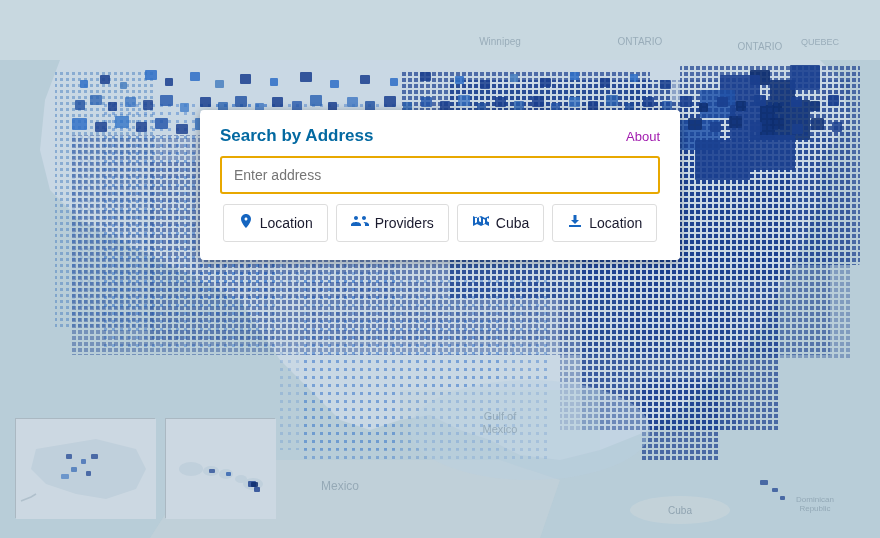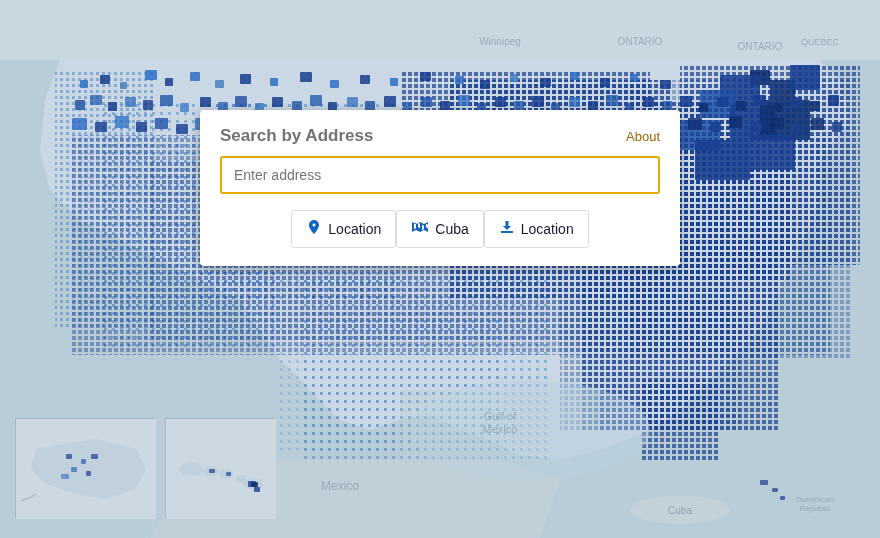--- a/index.html
+++ b/index.html
@@ -47,43 +47,44 @@
     #search-header {
       display: flex;
       justify-content: space-between;
       align-items: center;
       margin-bottom: 10px;
     }
 
     #search-title {
       font-size: 17px;
       font-weight: 600;
-      color: #737373;
+      color: #0369a1;
     }
 
     #about-link {
       font-size: 13px;
-      color: #a16207;
+      color: #a21caf;
       cursor: pointer;
       text-decoration: none;
     }
 
     #address-input {
       width: 100%;
       padding: 9px 12px;
       border: 2px solid #e8a800;
       border-radius: 3px;
       font-size: 14px;
       color: #888;
       outline: none;
-      margin-bottom: 16px;
+      margin-bottom: 10px;
     }
 
     #button-row {
       display: flex;
+      gap: 8px;
       justify-content: center;
     }
 
     .nav-btn {
       display: flex;
       align-items: center;
       gap: 6px;
       padding: 8px 14px;
       border: 1px solid #ddd;
       border-radius: 3px;
@@ -341,20 +342,28 @@
         <span class="btn-icon">
           <svg width="16" height="16" viewBox="0 0 16 16" fill="none" xmlns="http://www.w3.org/2000/svg">
             <path d="M8 1C5.24 1 3 3.24 3 6c0 4 5 9 5 9s5-5 5-9c0-2.76-2.24-5-5-5zm0 6.5c-.83 0-1.5-.67-1.5-1.5s.67-1.5 1.5-1.5 1.5.67 1.5 1.5-.67 1.5-1.5 1.5z" fill="#1565c0"></path>
           </svg>
         </span>
         <span>Location</span>
       </button>
       <button class="nav-btn">
         <span class="btn-icon">
           <svg width="18" height="14" viewBox="0 0 18 14" fill="none" xmlns="http://www.w3.org/2000/svg">
+            <path d="M13 6c1.1 0 1.99-.9 1.99-2S14.1 2 13 2c-1.1 0-2 .9-2 2s.9 2 2 2zm-8 0c1.1 0 1.99-.9 1.99-2S6.1 2 5 2C3.9 2 3 2.9 3 4s.9 2 2 2zm0 2c-1.67 0-5 .83-5 2.5V12h10v-1.5C10 8.83 6.67 8 5 8zm8 0c-.21 0-.44.01-.68.03C13.3 8.7 14 9.42 14 10.5V12h4v-1.5C18 8.83 14.67 8 13 8z" fill="#1565c0"></path>
+          </svg>
+        </span>
+        <span>Providers</span>
+      </button>
+      <button class="nav-btn">
+        <span class="btn-icon">
+          <svg width="18" height="14" viewBox="0 0 18 14" fill="none" xmlns="http://www.w3.org/2000/svg">
             <path d="M1 2v10l4-2 4 2 4-2 4 2V2l-4 2-4-2-4 2-4-2zm4 6.18l-2 1V3.82l2-1v5.36zm4 0l-2-1V2.82l2 1v4.36zm4 1l-2 1V4.82l2 1v3.36zm4-1l-2-1V3.82l2 1v3.36z" fill="#1565c0"></path>
           </svg>
         </span>
         <span>Cuba</span>
       </button>
       <button class="nav-btn">
         <span class="btn-icon">
           <svg width="16" height="16" viewBox="0 0 16 16" fill="none" xmlns="http://www.w3.org/2000/svg">
             <path d="M2 12h12v2H2v-2zm10-5l-4 4-4-4h2.5V2h3v5H12z" fill="#1565c0"></path>
           </svg>

